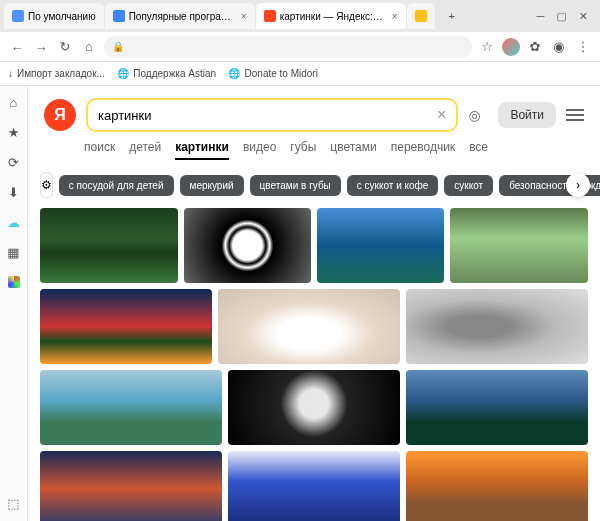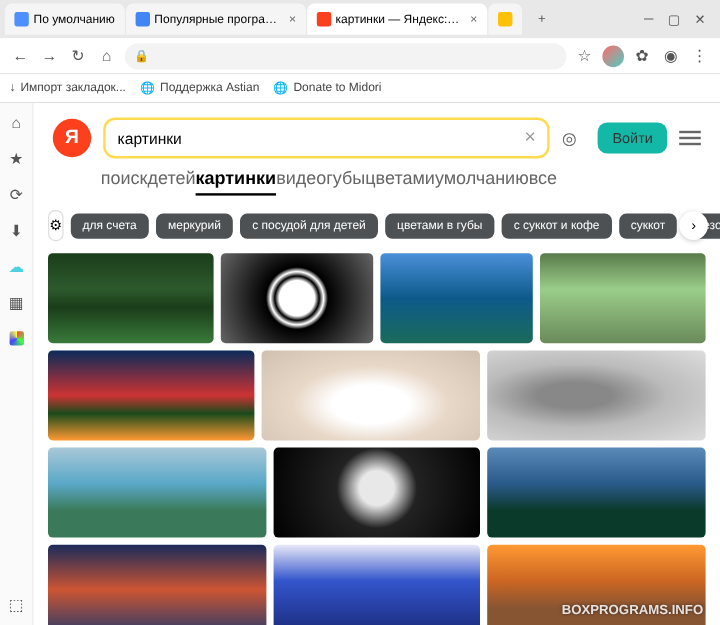--- a/index.html
+++ b/index.html
@@ -21,24 +21,24 @@
 .content{display:flex;height:calc(100% - 86px)}
 .sidebar{width:28px;background:#fafafa;border-right:1px solid #e8e8e8;display:flex;flex-direction:column;align-items:center;padding-top:8px;gap:14px}
 .sicon{width:16px;height:16px;display:flex;align-items:center;justify-content:center;font-size:13px;color:#555}
 .main{flex:1;background:#fff;overflow:hidden;position:relative}
 .searchrow{display:flex;align-items:center;padding:12px 16px 8px;gap:10px}
 .ylogo{width:32px;height:32px;background:#fc3f1d;border-radius:50%;display:flex;align-items:center;justify-content:center;color:#fff;font-weight:bold;font-size:16px}
 .searchbox{flex:1;height:34px;border:2px solid #ffdb4d;border-radius:10px;display:flex;align-items:center;padding:0 10px;position:relative}
 .searchbox input{flex:1;border:none;outline:none;font-size:13px;background:transparent}
 .searchbox .clear{color:#999;font-size:16px;cursor:pointer}
 .lens{width:20px;color:#666;font-size:14px}
-.loginbtn{padding:6px 12px;background:#14b8a6;border-radius:8px;font-size:12px;color:#333}
+.loginbtn{padding:6px 12px;background:#e5e5e5;border-radius:8px;font-size:12px;color:#333}
 .burger{width:18px;display:flex;flex-direction:column;gap:3px}
 .burger span{height:2px;background:#666}
-.navtabs{display:flex;padding:0 56px 8px;font-size:15px;color:#666}
+.navtabs{display:flex;gap:14px;padding:0 56px 8px;font-size:12px;color:#666}
 .navtab{padding-bottom:4px}
 .navtab.active{color:#000;font-weight:bold;border-bottom:2px solid #000}
 .chips{display:flex;gap:6px;padding:4px 12px 10px;align-items:center;position:relative}
 .filterbtn{width:26px;height:26px;border:1px solid #ddd;border-radius:6px;display:flex;align-items:center;justify-content:center;font-size:12px}
 .chip{background:#4d5154;color:#fff;padding:5px 10px;border-radius:6px;font-size:10px;white-space:nowrap}
 .chevron{position:absolute;right:10px;width:24px;height:24px;background:#fff;border-radius:50%;box-shadow:0 1px 4px rgba(0,0,0,0.2);display:flex;align-items:center;justify-content:center;font-size:12px}
 .grid{padding:0 12px;display:flex;flex-direction:column;gap:6px}
 .row{display:flex;gap:6px}
 .thumb{height:75px;border-radius:4px;background:#ccc;background-size:cover}
 .watermark{position:absolute;bottom:6px;right:14px;font-size:11px;color:rgba(255,255,255,0.85);font-weight:bold;text-shadow:0 0 3px rgba(0,0,0,0.6)}
@@ -135,29 +135,28 @@
         </div>
     </div>
 
     <div class="navtabs">
       <div class="navtab">поиск</div>
       <div class="navtab">детей</div>
       <div class="navtab active">картинки</div>
       <div class="navtab">видео</div>
       <div class="navtab">губы</div>
       <div class="navtab">цветами</div>
-      <div class="navtab">умолчанию</div>
+      <div class="navtab">переводчик</div>
       <div class="navtab">все</div>
     </div>
 
     <div class="chips">
       <div class="filterbtn">⚙</div>
-      <div class="chip">для счета</div>
+      <div class="chip">с посудой для детей</div>
       <div class="chip">меркурий</div>
-      <div class="chip">с посудой для детей</div>
       <div class="chip">цветами в губы</div>
       <div class="chip">с суккот и кофе</div>
       <div class="chip">суккот</div>
       <div class="chip">безопасность на жд</div>
 
       <div class="chevron">›</div>
     </div>
 
     <div class="grid">
       <div class="row">
@@ -176,15 +175,14 @@
         <div class="thumb" style="flex:1.6;background:radial-gradient(circle at 50% 45%,#e8e8e8 15%,#222 35%,#000)"></div>
         <div class="thumb" style="flex:1.7;background:linear-gradient(#5a8ab8,#2a5a8a 40%,#0a3a2a 70%)"></div>
       </div>
       <div class="row">
         <div class="thumb" style="flex:1.7;background:linear-gradient(#1a2a5a,#cc5533 50%,#2a3a6a)"></div>
         <div class="thumb" style="flex:1.6;background:linear-gradient(#e8e8f8,#3355cc 40%,#1a2a7a)"></div>
         <div class="thumb" style="flex:1.7;background:linear-gradient(#ff9933,#cc6622 40%,#885533 70%)"></div>
       </div>
     </div>
 
-    <div class="watermark">BOXPROGRAMS.INFO</div>
   </div>
 </div>
 
 </body></html>

